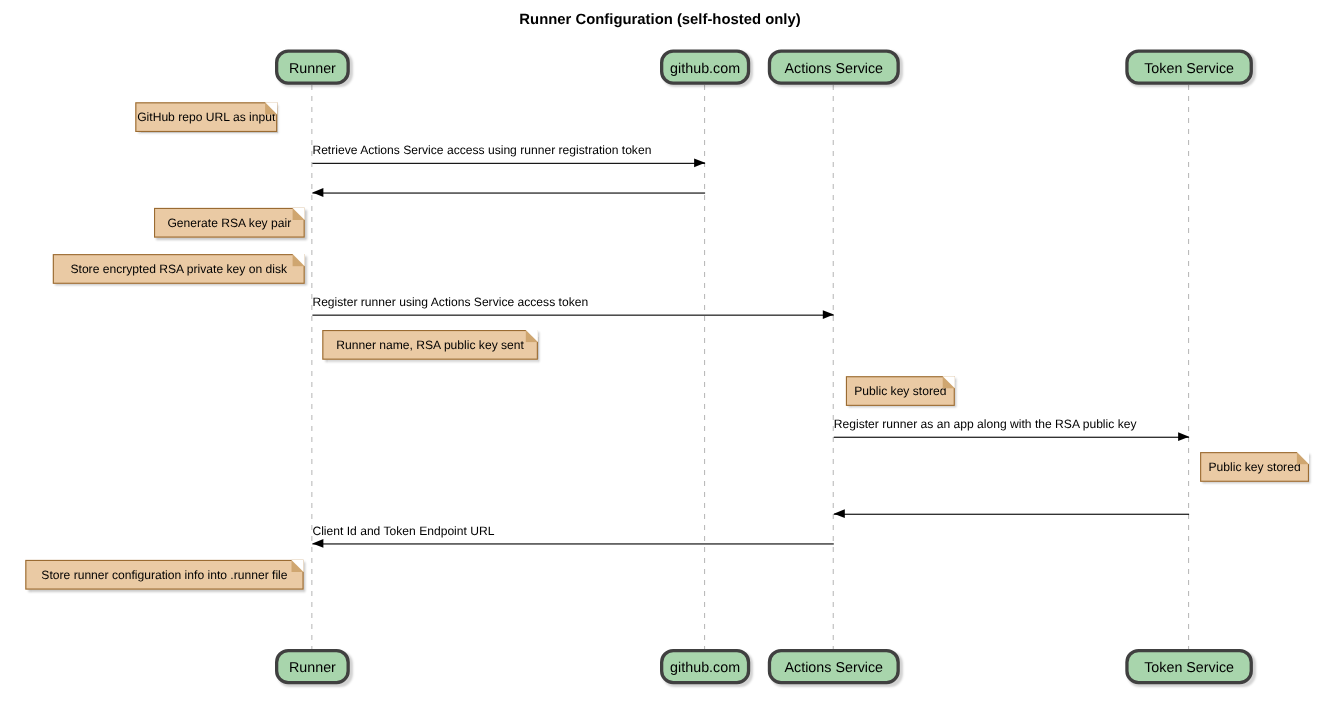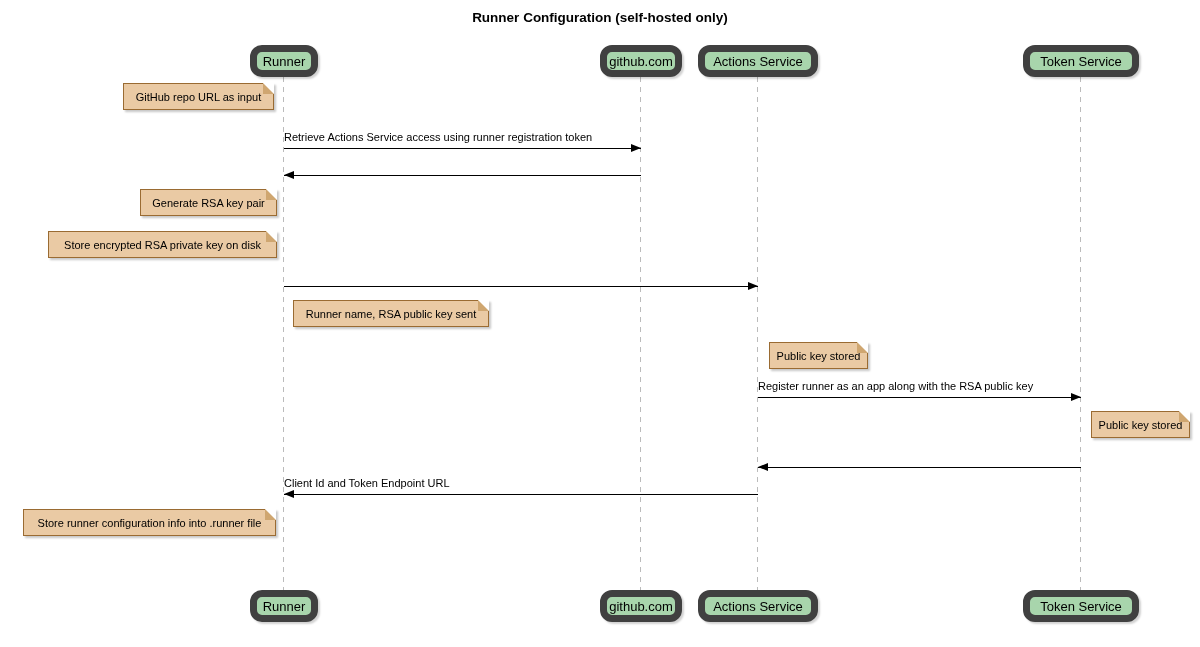--- a/index.html
+++ b/index.html
@@ -11,21 +11,21 @@
     color:#000;
     overflow:hidden;
     border-radius:30px;
   }
   .title{
     position:absolute;left:0;right:0;top:10px;
     text-align:center;font-size:13.5px;font-weight:bold;
   }
   .participant{
     position:absolute;height:32px;
-    background:#A8D5AC;border:7px solid #404040;border-radius:12px;
+    background:#A8D5AC;border:3px solid #404040;border-radius:12px;
     box-shadow:2px 2px 2px rgba(0,0,0,0.18);
     display:flex;align-items:center;justify-content:center;
     font-size:13px;box-sizing:border-box;white-space:nowrap;
   }
   .lifeline{
     position:absolute;top:77px;height:513px;width:1px;
     background:repeating-linear-gradient(to bottom,#bbbbbb 0 5px,transparent 5px 10px);
   }
   .note{
     position:absolute;height:27px;
@@ -73,32 +73,33 @@
   <div class="participant" style="left:250px;top:45px;width:68px">Runner</div>
   <div class="participant" style="left:600px;top:45px;width:82px">github.com</div>
   <div class="participant" style="left:698px;top:45px;width:120px">Actions Service</div>
   <div class="participant" style="left:1023px;top:45px;width:116px">Token Service</div>
 
   <div class="participant" style="left:250px;top:590px;width:68px">Runner</div>
   <div class="participant" style="left:600px;top:590px;width:82px">github.com</div>
   <div class="participant" style="left:698px;top:590px;width:120px">Actions Service</div>
   <div class="participant" style="left:1023px;top:590px;width:116px">Token Service</div>
 
-  <div class="note" style="left:123px;top:83px;width:151px">GitHub repo URL as input</div>
+  <div class="note" style="left:123px;top:93px;width:129px">GitHub repo URL as input</div>
 
   <div class="msg-label" style="left:284px;top:131px;width:357px">Retrieve Actions Service access using runner registration token</div>
   <div class="msg-line" style="left:284px;top:148px;width:357px"></div>
   <div class="arrow-right" style="left:631px;top:144px"></div>
 
   <div class="msg-line" style="left:284px;top:175px;width:357px"></div>
   <div class="arrow-left" style="left:284px;top:171px"></div>
 
   <div class="note" style="left:140px;top:189px;width:137px">Generate RSA key pair</div>
   <div class="note" style="left:48px;top:231px;width:229px">Store encrypted RSA private key on disk</div>
 
+  <div class="msg-label" style="left:284px;top:269px;width:474px">Register runner using Actions Service access token</div>
   <div class="msg-line" style="left:284px;top:286px;width:474px"></div>
   <div class="arrow-right" style="left:748px;top:282px"></div>
 
   <div class="note" style="left:293px;top:300px;width:196px">Runner name, RSA public key sent</div>
 
   <div class="note" style="left:769px;top:342px;width:99px">Public key stored</div>
 
   <div class="msg-label" style="left:758px;top:380px;width:323px">Register runner as an app along with the RSA public key</div>
   <div class="msg-line" style="left:758px;top:397px;width:323px"></div>
   <div class="arrow-right" style="left:1071px;top:393px"></div>

